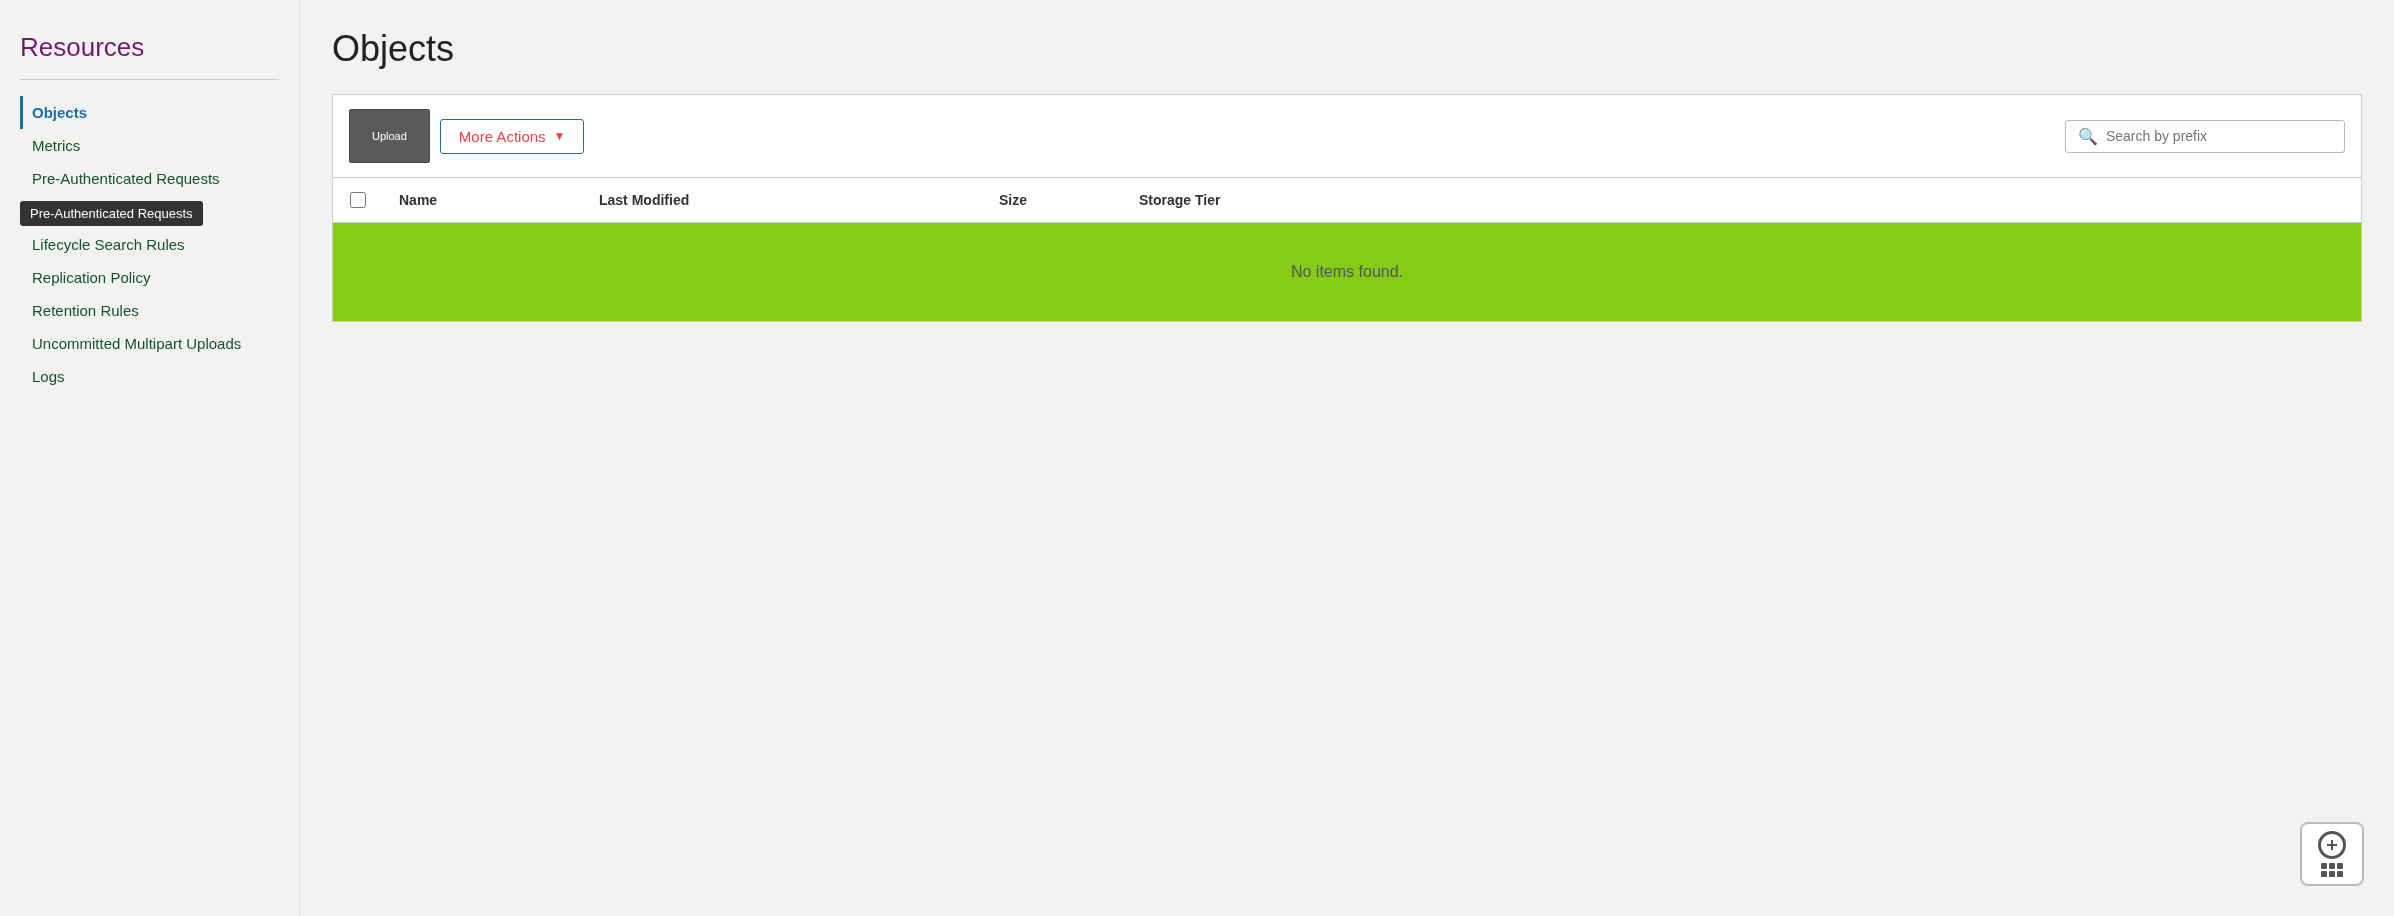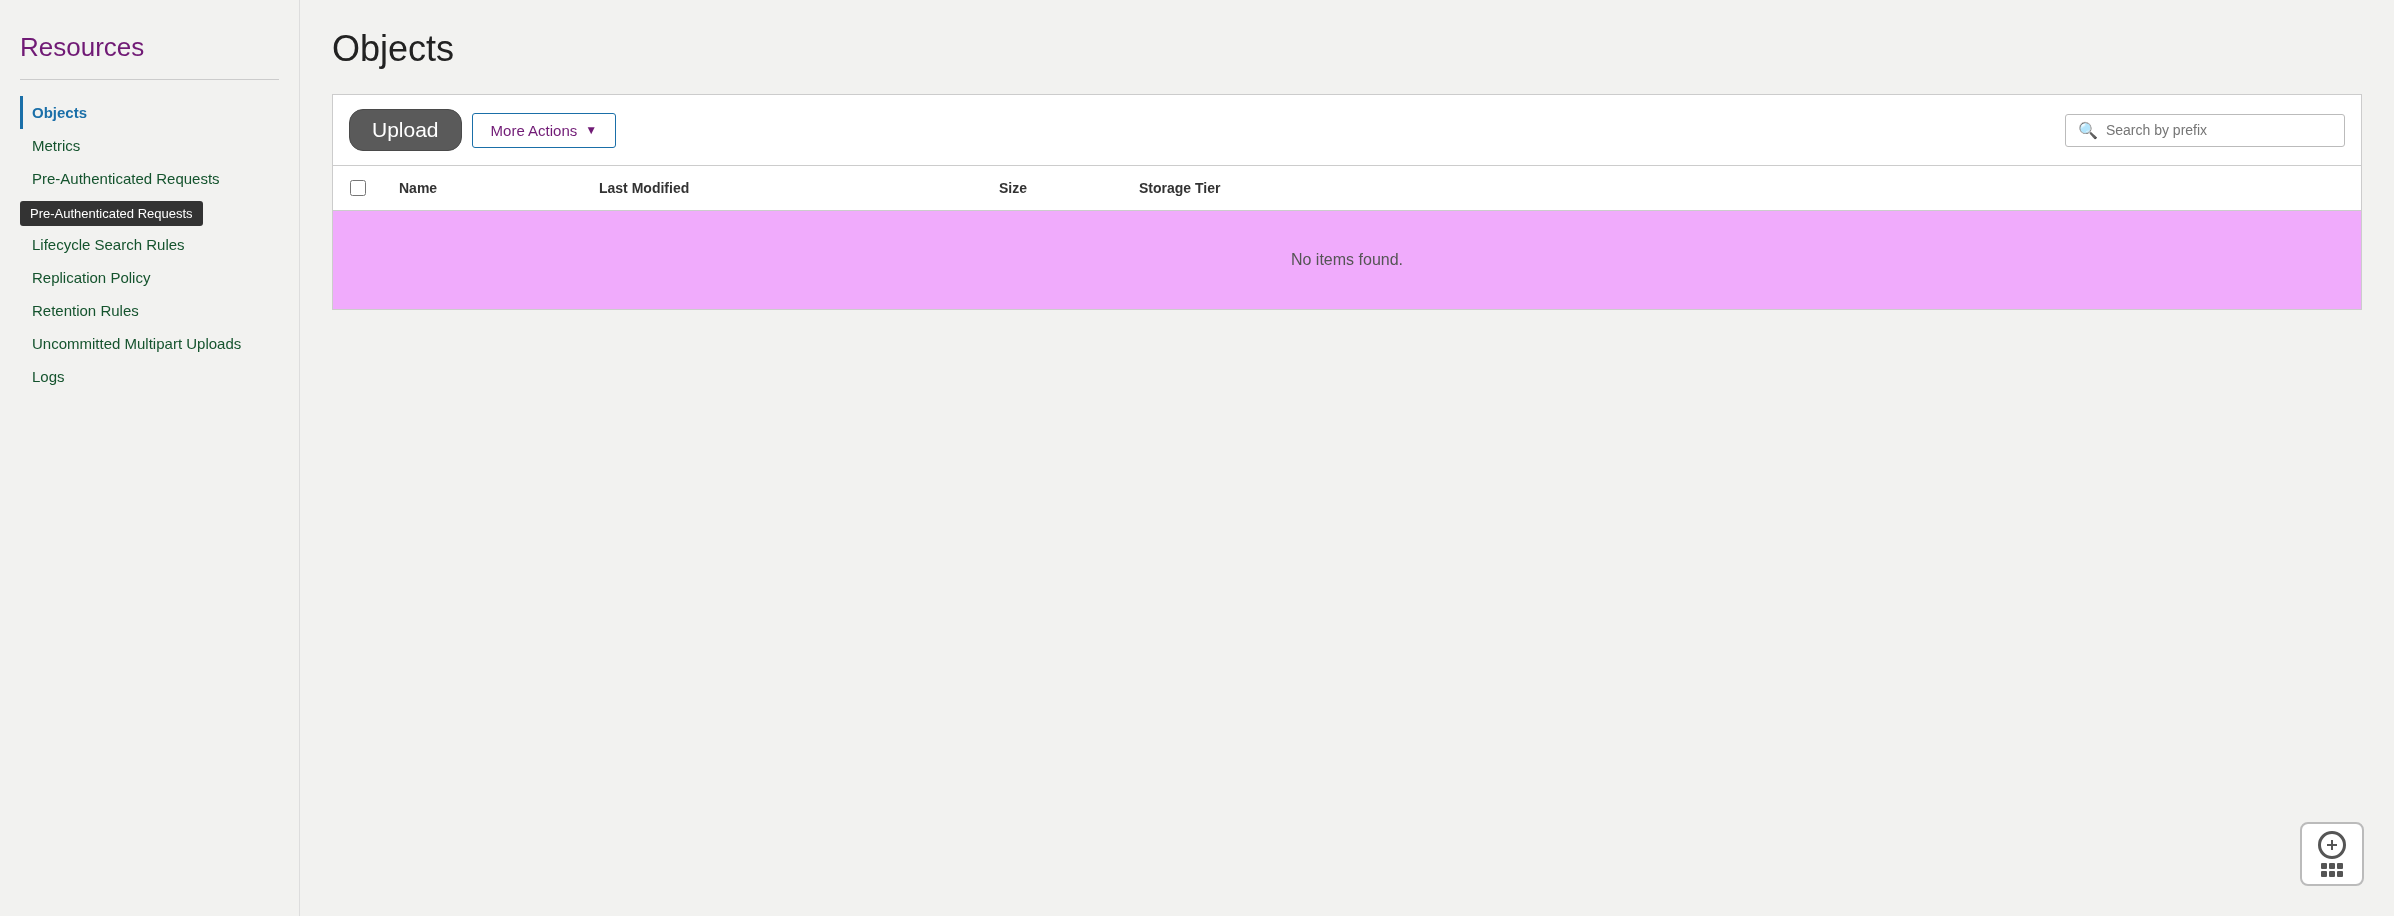--- a/index.html
+++ b/index.html
@@ -87,29 +87,29 @@
     .toolbar-left {
       display: flex;
       gap: 10px;
       align-items: center;
     }
 
     .btn-upload {
       background-color: #5a5a5a;
       color: #fff;
       border: 1px solid #4a4a4a;
-      padding: 8px 22px;
-      font-size: 21px;
-      cursor: pointer;
-      border-radius: 14px;
+      padding: 20px 22px;
+      font-size: 11px;
+      cursor: pointer;
+      border-radius: 2px;
     }
 
     .btn-more-actions {
       background-color: #fff;
-      color: #701a75;
+      color: #ef4444;
       border: 1px solid #1a6fa8;
       padding: 8px 18px;
       font-size: 15px;
       cursor: pointer;
       border-radius: 3px;
       display: flex;
       align-items: center;
       gap: 8px;
     }
 
@@ -136,21 +136,21 @@
     .search-input {
       border: none;
       outline: none;
       font-size: 14px;
       color: #999;
       width: 100%;
       background: transparent;
     }
 
     .table-container {
-      background: #f0abfc;
+      background: #84cc16;
       border: 1px solid #ccc;
     }
 
     .objects-table {
       width: 100%;
       border-collapse: collapse;
     }
 
     .objects-table thead tr {
       border-bottom: 1px solid #ccc;

